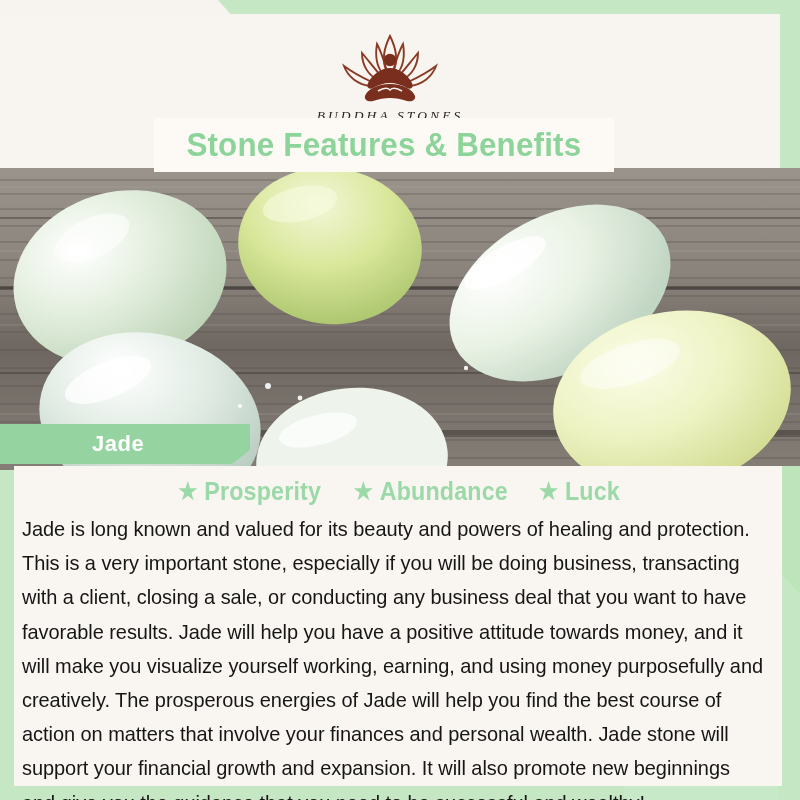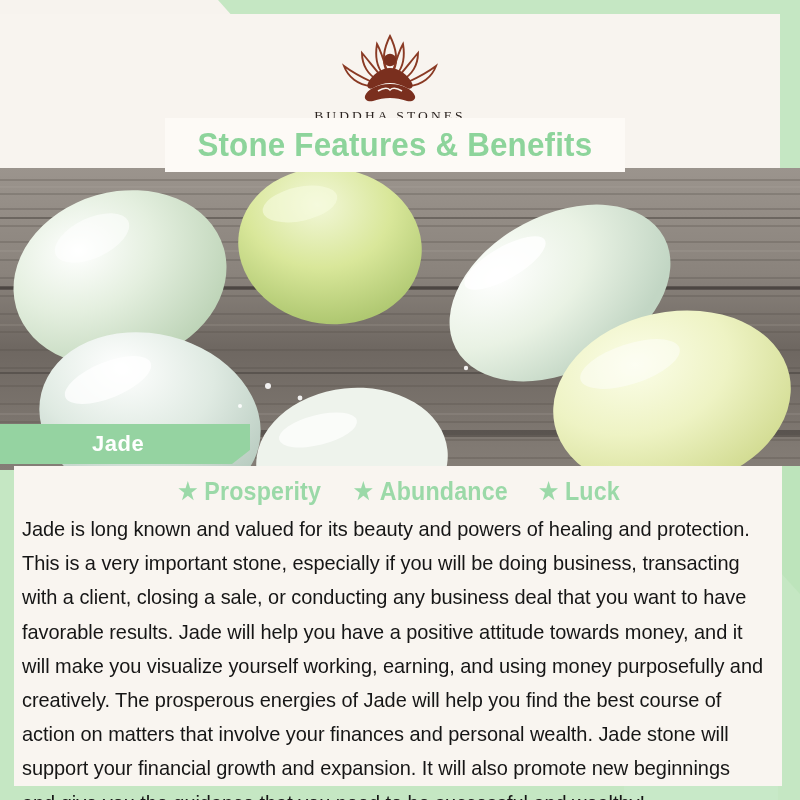--- a/index.html
+++ b/index.html
@@ -33,32 +33,32 @@
     position:absolute;left:0;bottom:0;width:640px;height:44px;background:#c5e7c3;
     clip-path:polygon(0 0, 600px 0, 624px 24px, 624px 44px, 0 44px);
   }
 
   
   .header{
     position:absolute;left:0;top:14px;width:780px;height:156px;background:#f8f4ef;
   }
   .logo-wrap{
     position:absolute;left:0;top:16px;width:780px;
-    display:flex;flex-direction:column;align-items:center;
+    display:flex;flex-direction:column;align-items:center;font-style:italic;
   }
   .logo-mark{width:150px;height:74px;display:block;}
   .logo-text{
     margin-top:4px;
     font-family:"Liberation Serif", serif;
     font-size:13.5px;letter-spacing:3.1px;color:#2b2320;font-weight:400;
   }
 
   
   .title-band{
-    position:absolute;left:165px;top:118px;width:460px;height:54px;
+    position:absolute;left:154px;top:118px;width:460px;height:54px;
     background:#fdfaf6;
     display:flex;align-items:center;justify-content:center;
     z-index:6;
   }
   .title-text{
     font-family:"Liberation Sans Narrow","Liberation Sans",sans-serif;
     font-weight:700;font-size:33px;color:#8dd49b;
     letter-spacing:.2px;transform:scaleX(.95);white-space:nowrap;
   }
 

